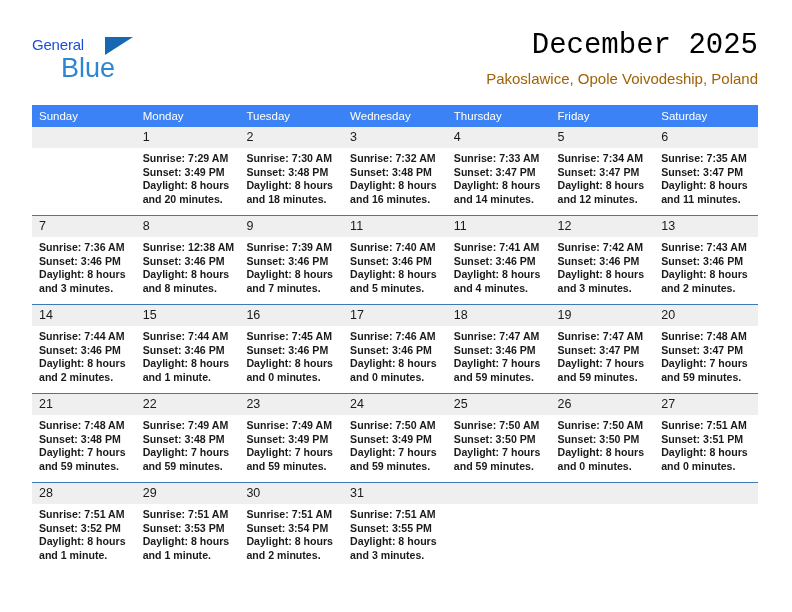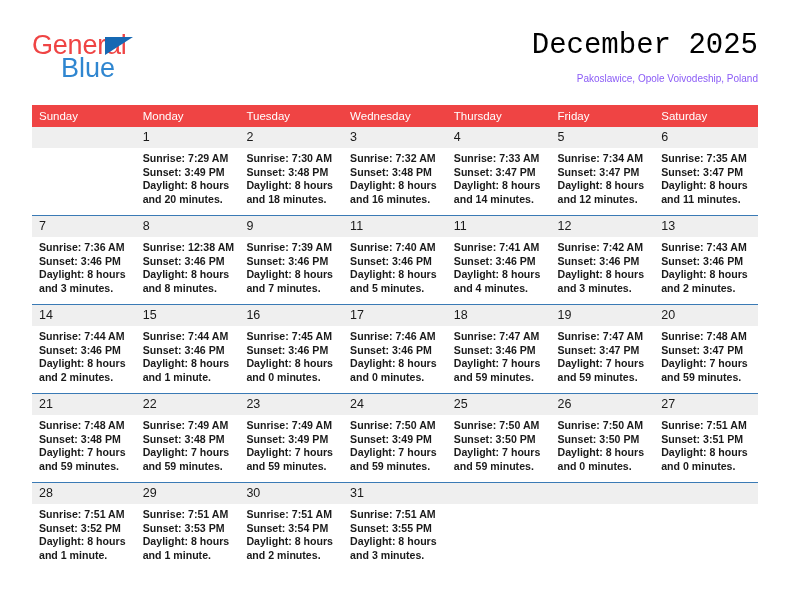--- a/index.html
+++ b/index.html
@@ -35,22 +35,22 @@
     top: 4px;
     width: 150px;
     height: 52px;
   }
   .brand-row1 {
     position: relative;
     height: 26px;
     line-height: 26px;
   }
   .brand-general {
-    font-size: 27px;
-    color: #ef4444;
+    font-size: 15px;
+    color: #1d4ed8;
     letter-spacing: -0.2px;
     font-family: "Liberation Sans", sans-serif;
     text-align: center;
   }
   .brand-triangle {
     position: absolute;
     left: 73px;
     top: 5px;
     width: 0;
     height: 0;
@@ -73,39 +73,39 @@
   }
   .cal-title {
     font-size: 29px;
     color: #000;
     line-height: 36px;
     white-space: nowrap;
     font-family: Liberation Mono, monospace;
   }
   .cal-subtitle {
     margin-top: 6px;
-    font-size: 10px;
-    color: #8b5cf6;
+    font-size: 15px;
+    color: #a16207;
     line-height: 18px;
     white-space: nowrap;
   }
 
   
   .calendar {
     position: absolute;
     left: 32px;
     top: 105px;
     width: 726px;
     border-collapse: collapse;
     table-layout: fixed;
   }
   .calendar col { width: 103.714px; }
 
   thead th {
-    background: #ef4444;
+    background: #3b82f6;
     color: #ffffff;
     font-size: 11.5px;
     font-weight: normal;
     text-align: left;
     padding: 5px 0 5px 7px;
     height: 11px;
     line-height: 12px;
   }
 
   tbody td {

